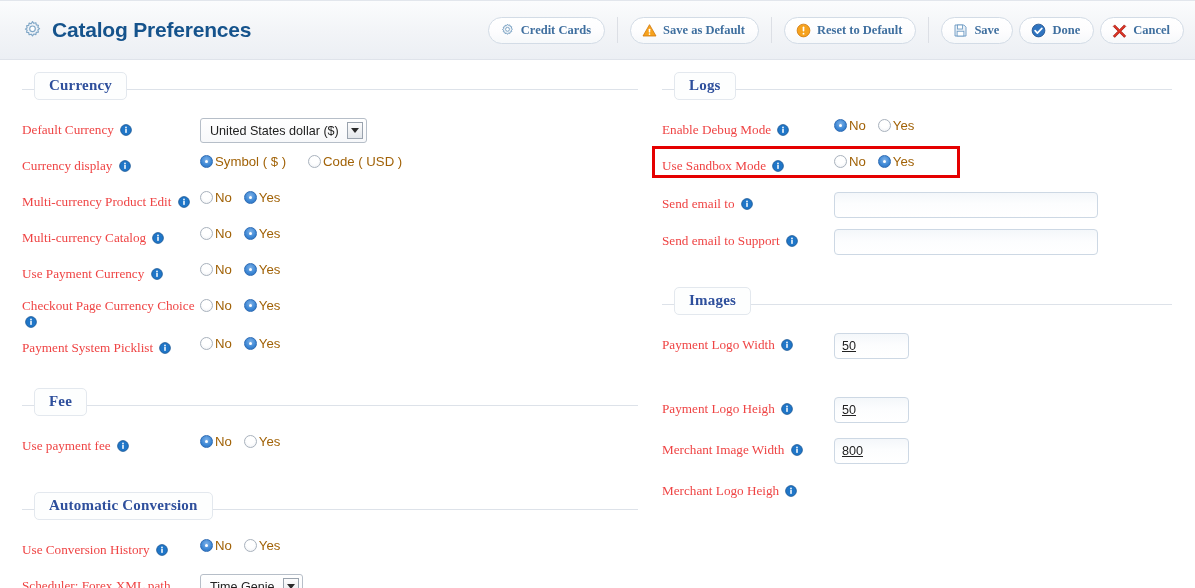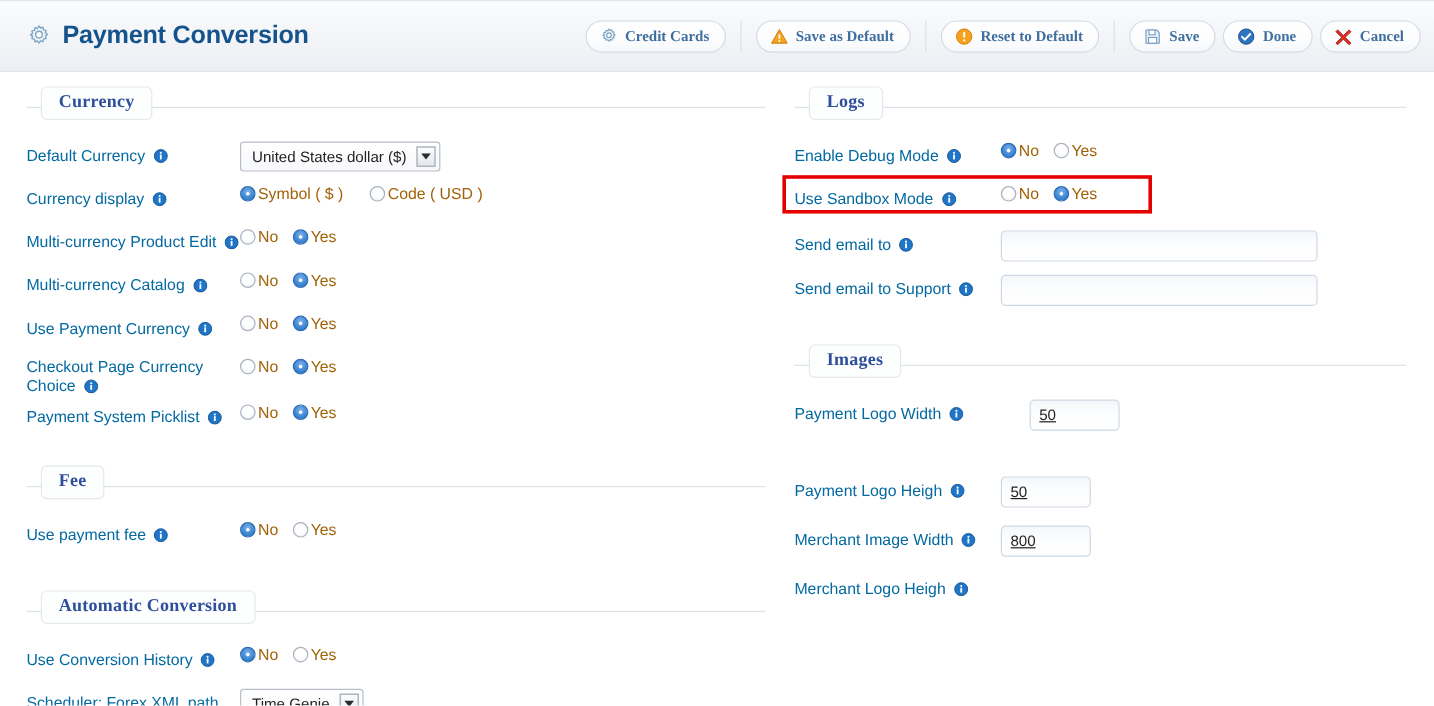--- a/index.html
+++ b/index.html
@@ -103,23 +103,24 @@
   .row {
     display: flex;
     align-items: flex-start;
     min-height: 32px;
     margin-bottom: 4px;
   }
   .row .lbl-cell {
     width: 178px;
     flex: 0 0 178px;
     font-size: 13.2px;
-    color: #0369a1;
+    color: #ef4444;
     line-height: 16px;
     padding-top: 6px;
+    font-family: Liberation Serif, serif;
   }
   .row.tall .lbl-cell { padding-top: 2px; }
   .row .ctl-cell { flex: 1 1 auto; padding-top: 2px; }
 
   .col-right .row .lbl-cell { width: 172px; flex: 0 0 172px; }
 
   .info-i { margin-left: 3px; position: relative; top: 2px; }
 
   
   .radios { display: flex; align-items: center; gap: 4px; }
@@ -216,21 +217,21 @@
 
 <div class="header">
 
   <div class="title-wrap">
     <span class="ico">
       <svg width="21" height="21" viewBox="0 0 24 24">
         <path d="M12 1.8l1.5 2.0 2.4-.7.4 2.5 2.5.4-.7 2.4 2.0 1.5-2.0 1.5.7 2.4-2.5.4-.4 2.5-2.4-.7L12 18.2l-1.5-2.0-2.4.7-.4-2.5-2.5-.4.7-2.4L3.9 10.4l2.0-1.5-.7-2.4 2.5-.4.4-2.5 2.4.7z" fill="#eef3f8" stroke="#7fa6c6" stroke-width="1.3" stroke-linejoin="round"></path>
         <circle cx="12" cy="10.1" r="3.2" fill="#ffffff" stroke="#7fa6c6" stroke-width="1.3"></circle>
       </svg>
     </span>
-    <span class="page-title">Payment Conversion</span>
+    <span class="page-title">Catalog Preferences</span>
   </div>
 
   <div class="toolbar">
 
     <div class="tb-btn">
       <span class="ico">
         <svg width="15" height="15" viewBox="0 0 24 24">
           <path d="M12 1.8l1.5 2.0 2.4-.7.4 2.5 2.5.4-.7 2.4 2.0 1.5-2.0 1.5.7 2.4-2.5.4-.4 2.5-2.4-.7L12 18.2l-1.5-2.0-2.4.7-.4-2.5-2.5-.4.7-2.4L3.9 10.4l2.0-1.5-.7-2.4 2.5-.4.4-2.5 2.4.7z" fill="#f0f4f8" stroke="#7fa6c6" stroke-width="1.6" stroke-linejoin="round"></path>
           <circle cx="12" cy="10.1" r="3.1" fill="#ffffff" stroke="#7fa6c6" stroke-width="1.6"></circle>
         </svg>
@@ -640,21 +641,21 @@
       <div class="ctl-cell">
         <input class="txtin wide" type="text" value="" style="">
       </div>
     </div>
 
     <div class="sect" style="margin-top:28px;">
       <div class="rule"></div>
       <div class="tab">Images</div>
     </div>
 
-    <div class="row" style="margin-bottom:9px;gap:24px;">
+    <div class="row" style="margin-bottom:9px;">
       <div class="lbl-cell">
         <span>Payment Logo Width</span>
         <span class="ico info-i">
           <svg width="12" height="12" viewBox="0 0 16 16">
               <circle cx="8" cy="8" r="7.2" fill="#1f76c8" stroke="#15528f" stroke-width="1"></circle>
               <rect x="7" y="6.4" width="2" height="5.4" fill="#fff"></rect>
               <circle cx="8" cy="4.5" r="1.15" fill="#fff"></circle>
             </svg>
         </span>
       </div>

